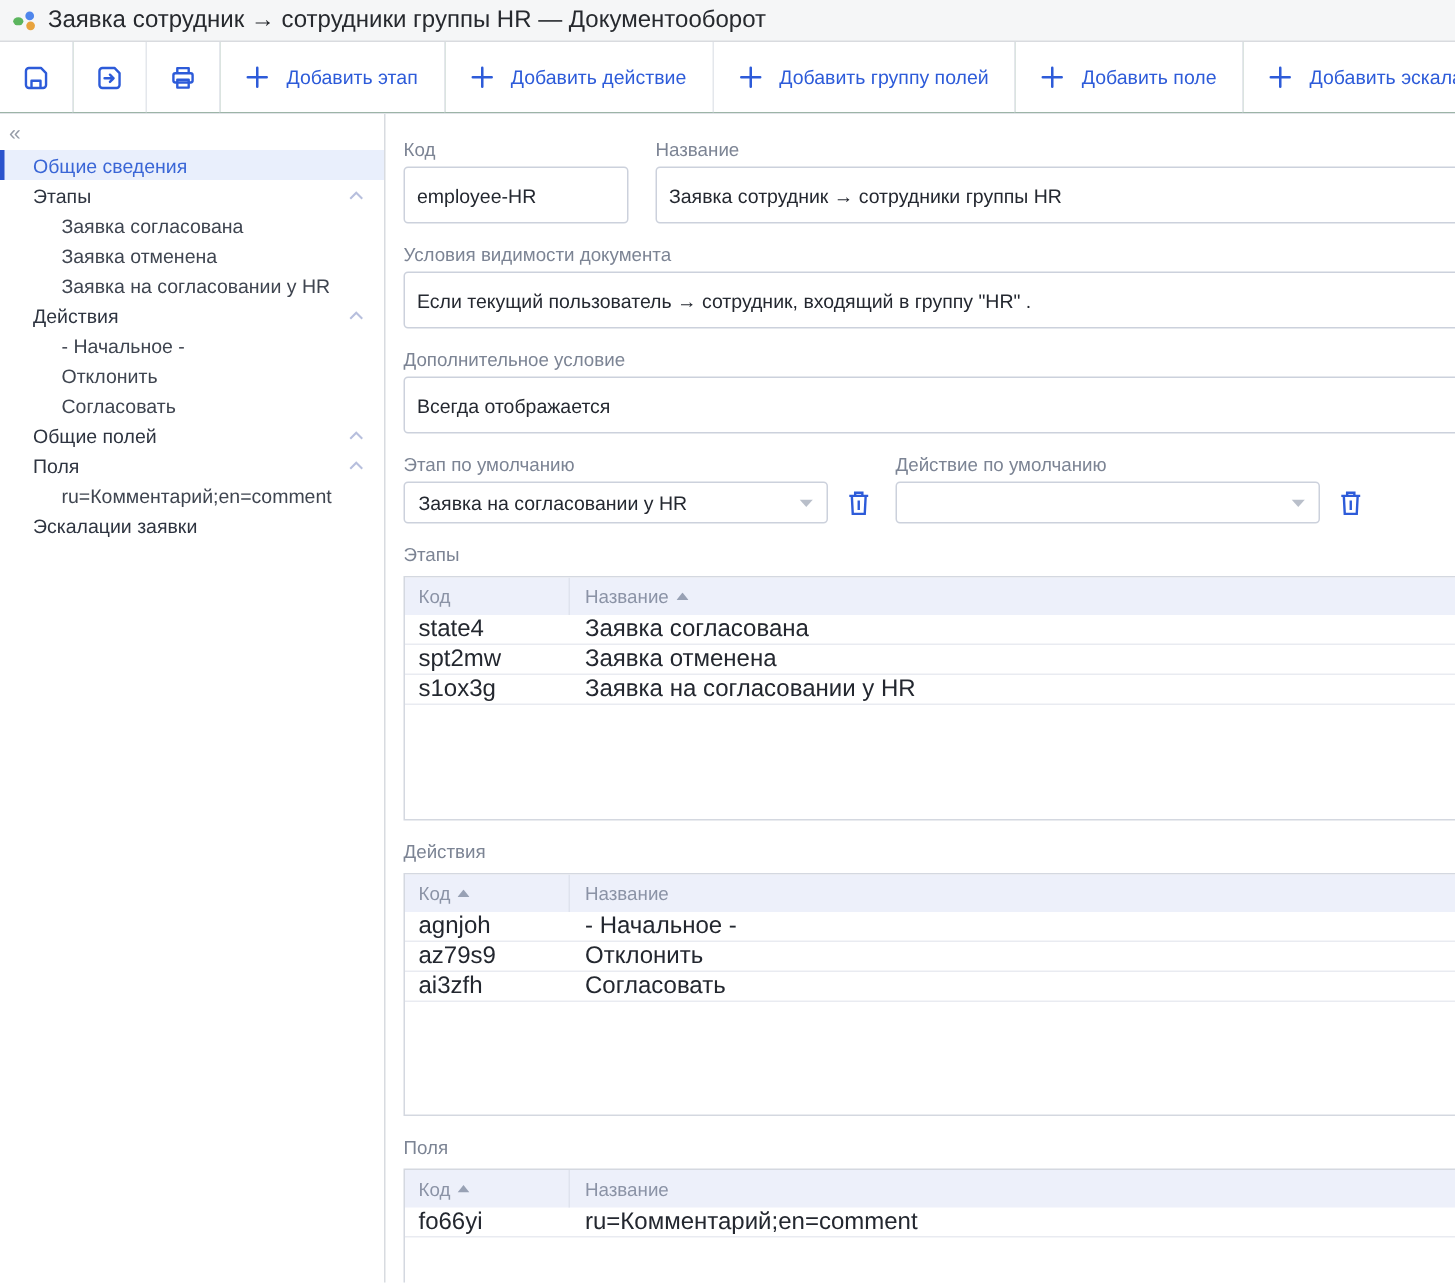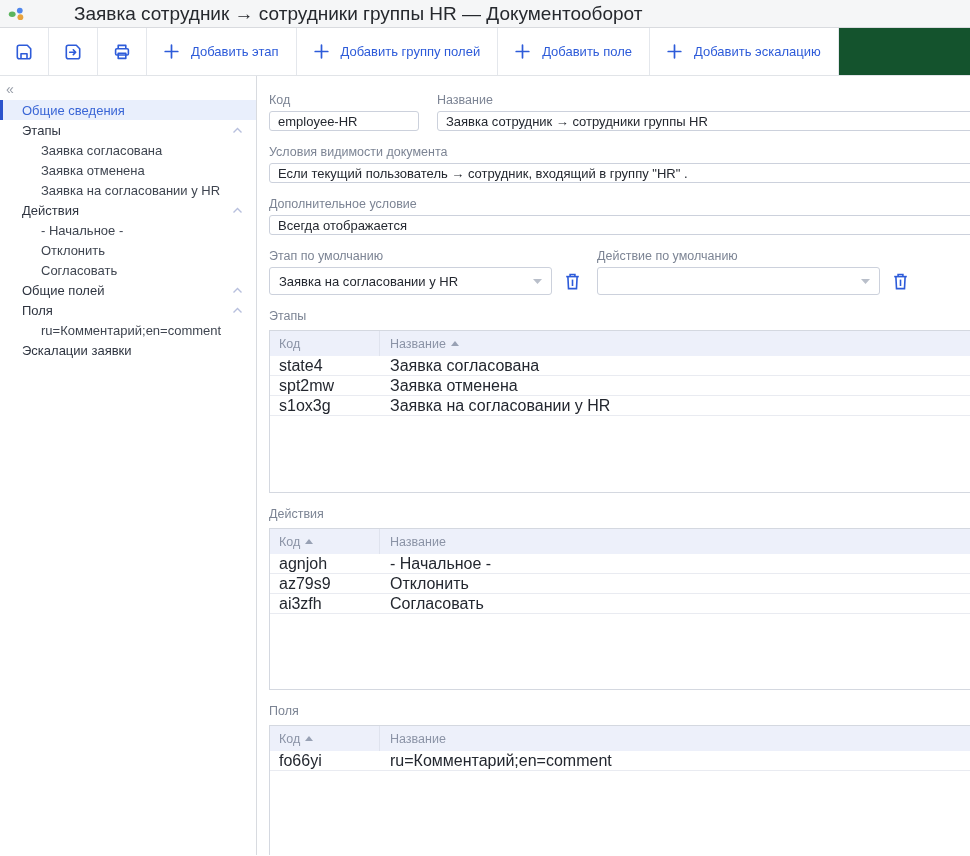--- a/index.html
+++ b/index.html
@@ -8,21 +8,21 @@
     font-family: "Liberation Sans", sans-serif;
     background: #ffffff;
     color: #23272f;
     position: relative;
   }
   
   .titlebar {
     height: 28px; background: #f5f6f7; border-bottom: 1px solid #d9dbdf;
     display: flex; align-items: center; padding: 0 8px; gap: 7px;
   }
-  .titlebar .title { font-size: 19px; color: #26292e; white-space: nowrap; margin-left: 42px; }
+  .titlebar .title { font-size: 16px; color: #26292e; white-space: nowrap; }
   
   .toolbar {
     height: 48px; border-bottom: 1px solid #e1e4e8;
     display: flex; align-items: stretch; background: #14532d; overflow: hidden;
   }
   .tb-icon-btn {
     width: 49px; flex: 0 0 auto; display: flex; align-items: center; justify-content: center;
     border-right: 1px solid #e4e7ec; cursor: pointer; background: #fff;
   }
   .tb-btn {
@@ -46,21 +46,21 @@
   .tree-item.selected { background: #e9effc; color: #3a66d6; }
   .tree-item.selected::before {
     content: ''; position: absolute; left: 0; top: 0; bottom: 0; width: 3px; background: #2b53cc;
   }
   .tree-item .chev { margin-left: auto; margin-right: 13px; display: flex; align-items: center; }
   
   .main { flex: 1 1 auto; overflow: hidden; padding: 17px 0 0 12px; }
   .form-inner { width: 824px; }
   .f-label { display: block; font-size: 12.5px; line-height: 15px; color: #7c8494; margin-bottom: 3px; }
   .input {
-    width: 100%; height: 20px; border: 1px solid #ccd1dc; border-radius: 3px;
+    width: 100%; height: 38px; border: 1px solid #ccd1dc; border-radius: 3px;
     padding: 0 8px; font-size: 13px; color: #242830; background: #fff; outline: none;
     font-family: "Liberation Sans", sans-serif;
   }
   .f-row { display: flex; gap: 18px; }
   .col-code { width: 150px; flex: 0 0 150px; }
   .col-name { flex: 1 1 auto; }
   .f-block { margin-top: 14px; }
   .f-block.first { margin-top: 0; }
   .select-row { display: flex; align-items: flex-end; margin-top: 14px; }
   .select-group { display: flex; align-items: center; }
@@ -139,20 +139,28 @@
           </svg>
         </span>
         <span>Добавить этап</span>
       </div>
       <div class="tb-btn">
         <span style="display: flex;">
           <svg width="15" height="15" viewBox="0 0 15 15">
             <path d="M7.5 1.2V13.8M1.2 7.5H13.8" stroke="#2d5bd9" stroke-width="1.7" stroke-linecap="round"></path>
           </svg>
         </span>
+        <span>Добавить действие</span>
+      </div>
+      <div class="tb-btn">
+        <span style="display: flex;">
+          <svg width="15" height="15" viewBox="0 0 15 15">
+            <path d="M7.5 1.2V13.8M1.2 7.5H13.8" stroke="#2d5bd9" stroke-width="1.7" stroke-linecap="round"></path>
+          </svg>
+        </span>
         <span>Добавить группу полей</span>
       </div>
       <div class="tb-btn">
         <span style="display: flex;">
           <svg width="15" height="15" viewBox="0 0 15 15">
             <path d="M7.5 1.2V13.8M1.2 7.5H13.8" stroke="#2d5bd9" stroke-width="1.7" stroke-linecap="round"></path>
           </svg>
         </span>
         <span>Добавить поле</span>
       </div>

